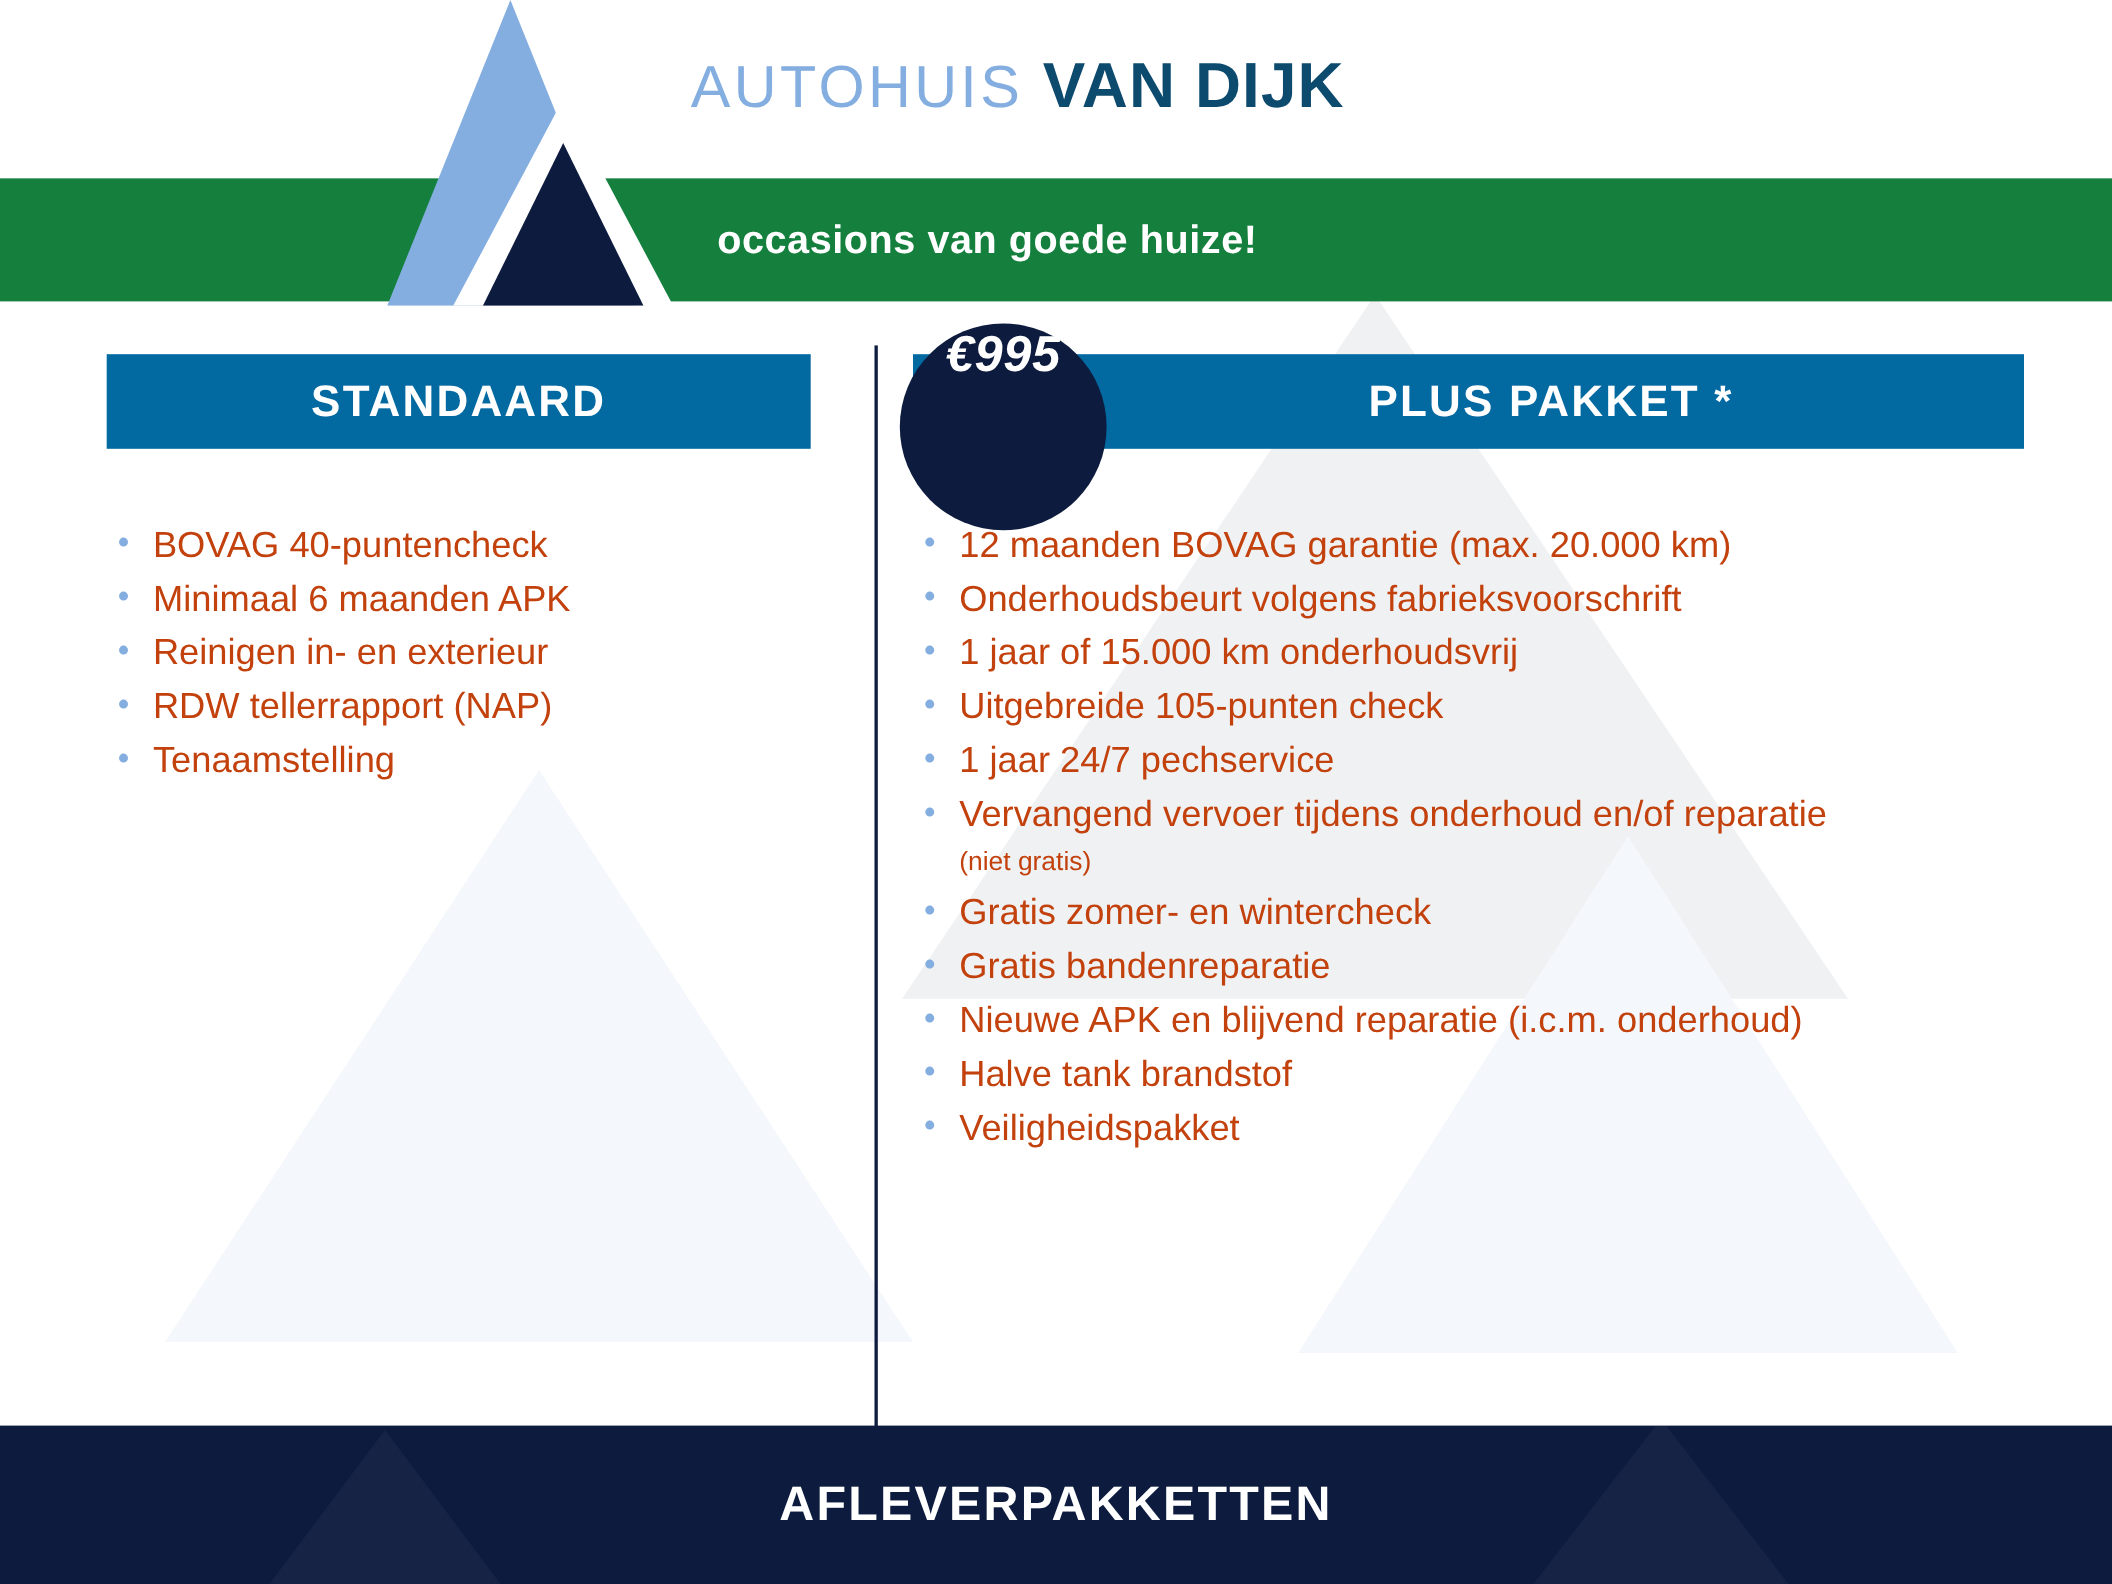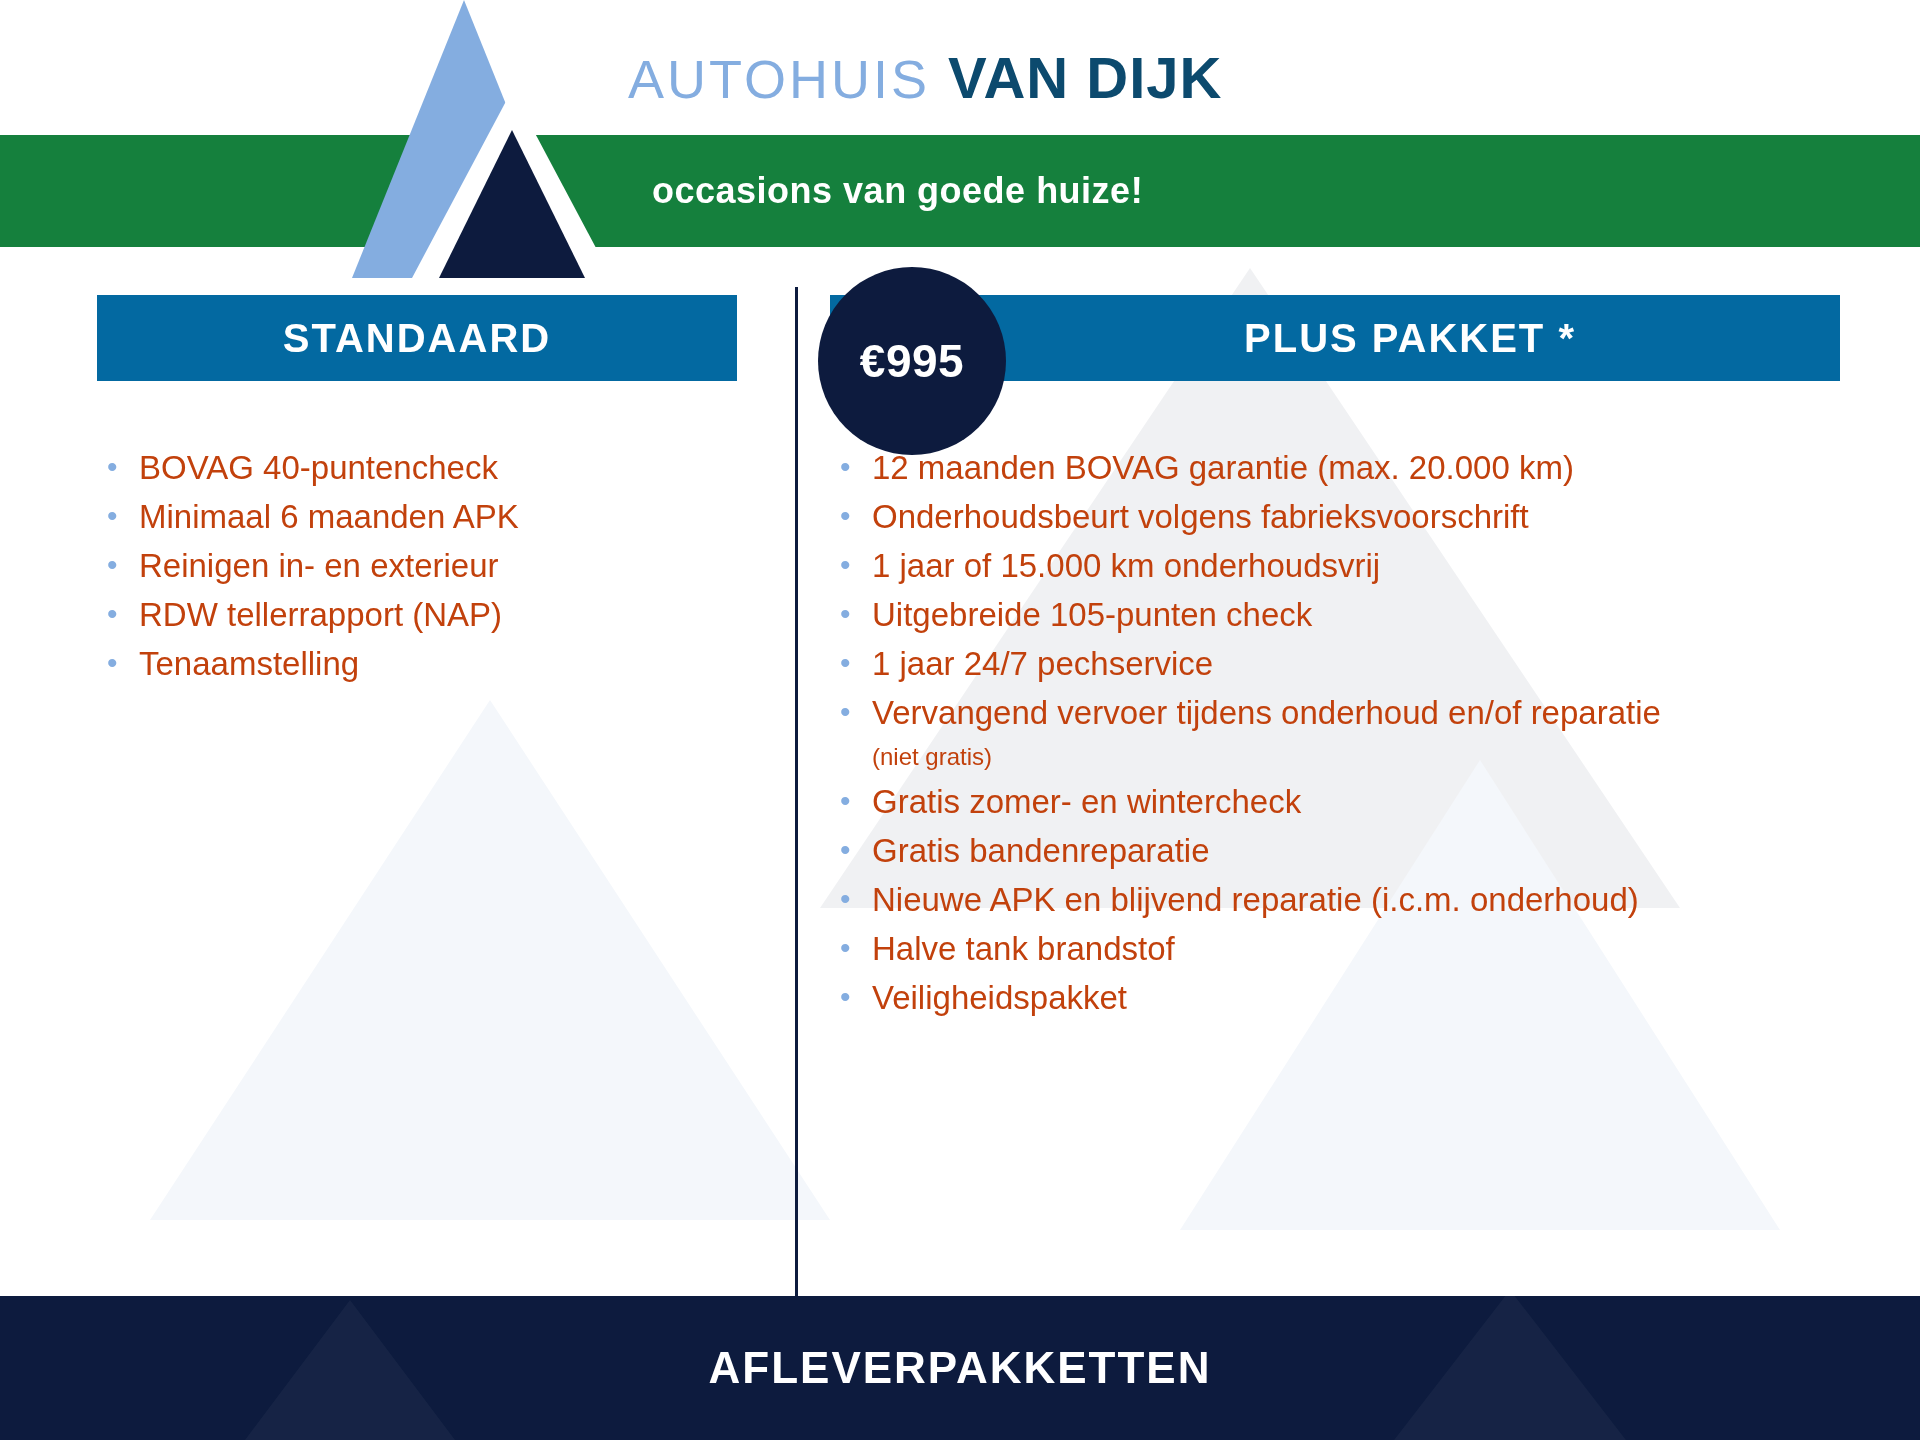--- a/index.html
+++ b/index.html
@@ -47,21 +47,21 @@
     width: 0; height: 0;
     border-left: 300px solid transparent;
     border-right: 300px solid transparent;
     border-bottom: 470px solid #f4f7fb;
   }
 
   
   .header {
     position: relative;
     z-index: 3;
-    height: 135px;
+    height: 162px;
     background: #ffffff;
     display: flex;
     align-items: center;
   }
   .brand-wrap {
     position: absolute;
     left: 628px;
     top: 28px;
     display: flex;
     align-items: baseline;
@@ -157,23 +157,24 @@
 
   .price-badge {
     position: absolute;
     left: -12px;
     top: -28px;
     width: 188px;
     height: 188px;
     border-radius: 50%;
     background: #0d1b3e;
     display: flex;
-    align-items: center;
+    align-items: flex-start;
     justify-content: center;
     z-index: 5;
+    font-style: italic;
   }
   .price-badge span {
     color: #ffffff;
     font-size: 46px;
     font-weight: 700;
     letter-spacing: 0.5px;
   }
 
   ul.feature-list {
     list-style: none;

